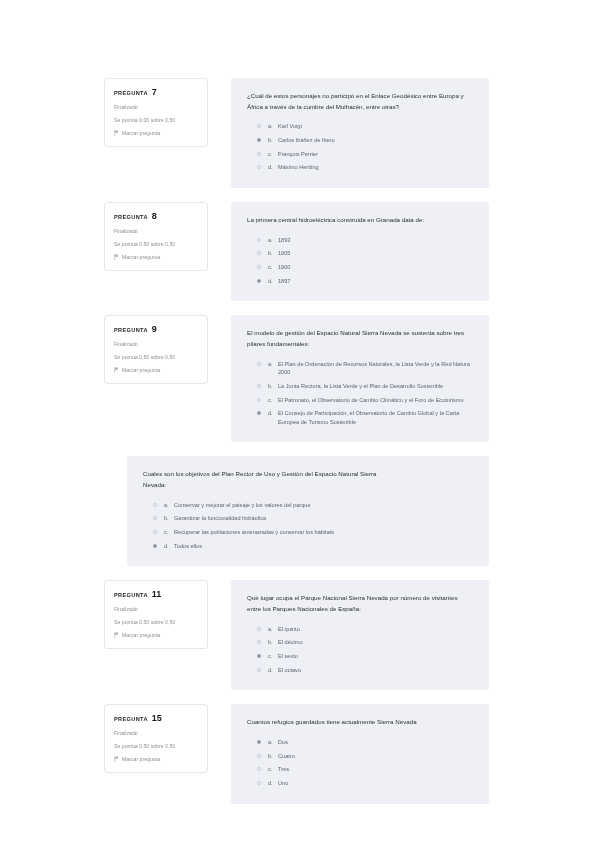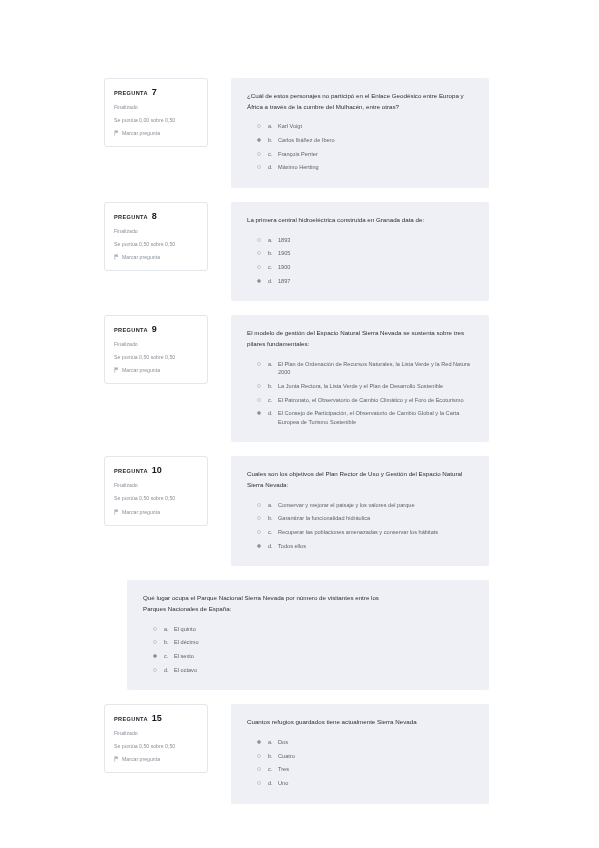--- a/index.html
+++ b/index.html
@@ -293,65 +293,65 @@
             </li>
             <li class="answer">
               <span class="radio checked"></span>
               <span class="ans-letter">d.</span>
               <span class="ans-text">El Consejo de Participación, el Observatorio de Cambio Global y la Carta Europea de Turismo Sostenible</span>
             </li>
           </ul>
         </div>
       </div>
       <div class="question">
+        <div class="qpanel">
+          <p class="qtext">Cuales son los objetivos del Plan Rector de Uso y Gestión del Espacio Natural Sierra Nevada:</p>
+          <ul class="answers">
+            <li class="answer">
+              <span class="radio"></span>
+              <span class="ans-letter">a.</span>
+              <span class="ans-text">Conservar y mejorar el paisaje y los valores del parque</span>
+            </li>
+            <li class="answer">
+              <span class="radio"></span>
+              <span class="ans-letter">b.</span>
+              <span class="ans-text">Garantizar la funcionalidad hidráulica</span>
+            </li>
+            <li class="answer">
+              <span class="radio"></span>
+              <span class="ans-letter">c.</span>
+              <span class="ans-text">Recuperar las poblaciones amenazadas y conservar los hábitats</span>
+            </li>
+            <li class="answer">
+              <span class="radio checked"></span>
+              <span class="ans-letter">d.</span>
+              <span class="ans-text">Todos ellos</span>
+            </li>
+          </ul>
+        </div>
+      </div>
+      <div class="question">
         <div class="info-card">
           <div class="info-head">
             <span class="label">PREGUNTA</span>
-            <span class="num">10</span>
+            <span class="num">11</span>
           </div>
           <div class="info-line">Finalizado</div>
           <div class="info-line">Se puntúa 0,50 sobre 0,50</div>
           <div class="flag-row">
             <span class="flag-icon">
               <svg width="5" height="6" viewBox="0 0 5 6">
                 <path d="M0.7 0.3 L0.7 5.7" stroke="#9aa1ab" stroke-width="0.6" fill="none"></path>
                 <path d="M1.1 0.5 L4.4 0.5 L3.5 1.6 L4.4 2.7 L1.1 2.7 Z" fill="#a7adb7"></path>
               </svg>
             </span>
             <span class="flag-text">Marcar pregunta</span>
           </div>
         </div>
         <div class="qpanel">
-          <p class="qtext">Cuales son los objetivos del Plan Rector de Uso y Gestión del Espacio Natural Sierra Nevada:</p>
-          <ul class="answers">
-            <li class="answer">
-              <span class="radio"></span>
-              <span class="ans-letter">a.</span>
-              <span class="ans-text">Conservar y mejorar el paisaje y los valores del parque</span>
-            </li>
-            <li class="answer">
-              <span class="radio"></span>
-              <span class="ans-letter">b.</span>
-              <span class="ans-text">Garantizar la funcionalidad hidráulica</span>
-            </li>
-            <li class="answer">
-              <span class="radio"></span>
-              <span class="ans-letter">c.</span>
-              <span class="ans-text">Recuperar las poblaciones amenazadas y conservar los hábitats</span>
-            </li>
-            <li class="answer">
-              <span class="radio checked"></span>
-              <span class="ans-letter">d.</span>
-              <span class="ans-text">Todos ellos</span>
-            </li>
-          </ul>
-        </div>
-      </div>
-      <div class="question">
-        <div class="qpanel">
           <p class="qtext">Qué lugar ocupa el Parque Nacional Sierra Nevada por número de visitantes entre los Parques Nacionales de España:</p>
           <ul class="answers">
             <li class="answer">
               <span class="radio"></span>
               <span class="ans-letter">a.</span>
               <span class="ans-text">El quinto</span>
             </li>
             <li class="answer">
               <span class="radio"></span>
               <span class="ans-letter">b.</span>

